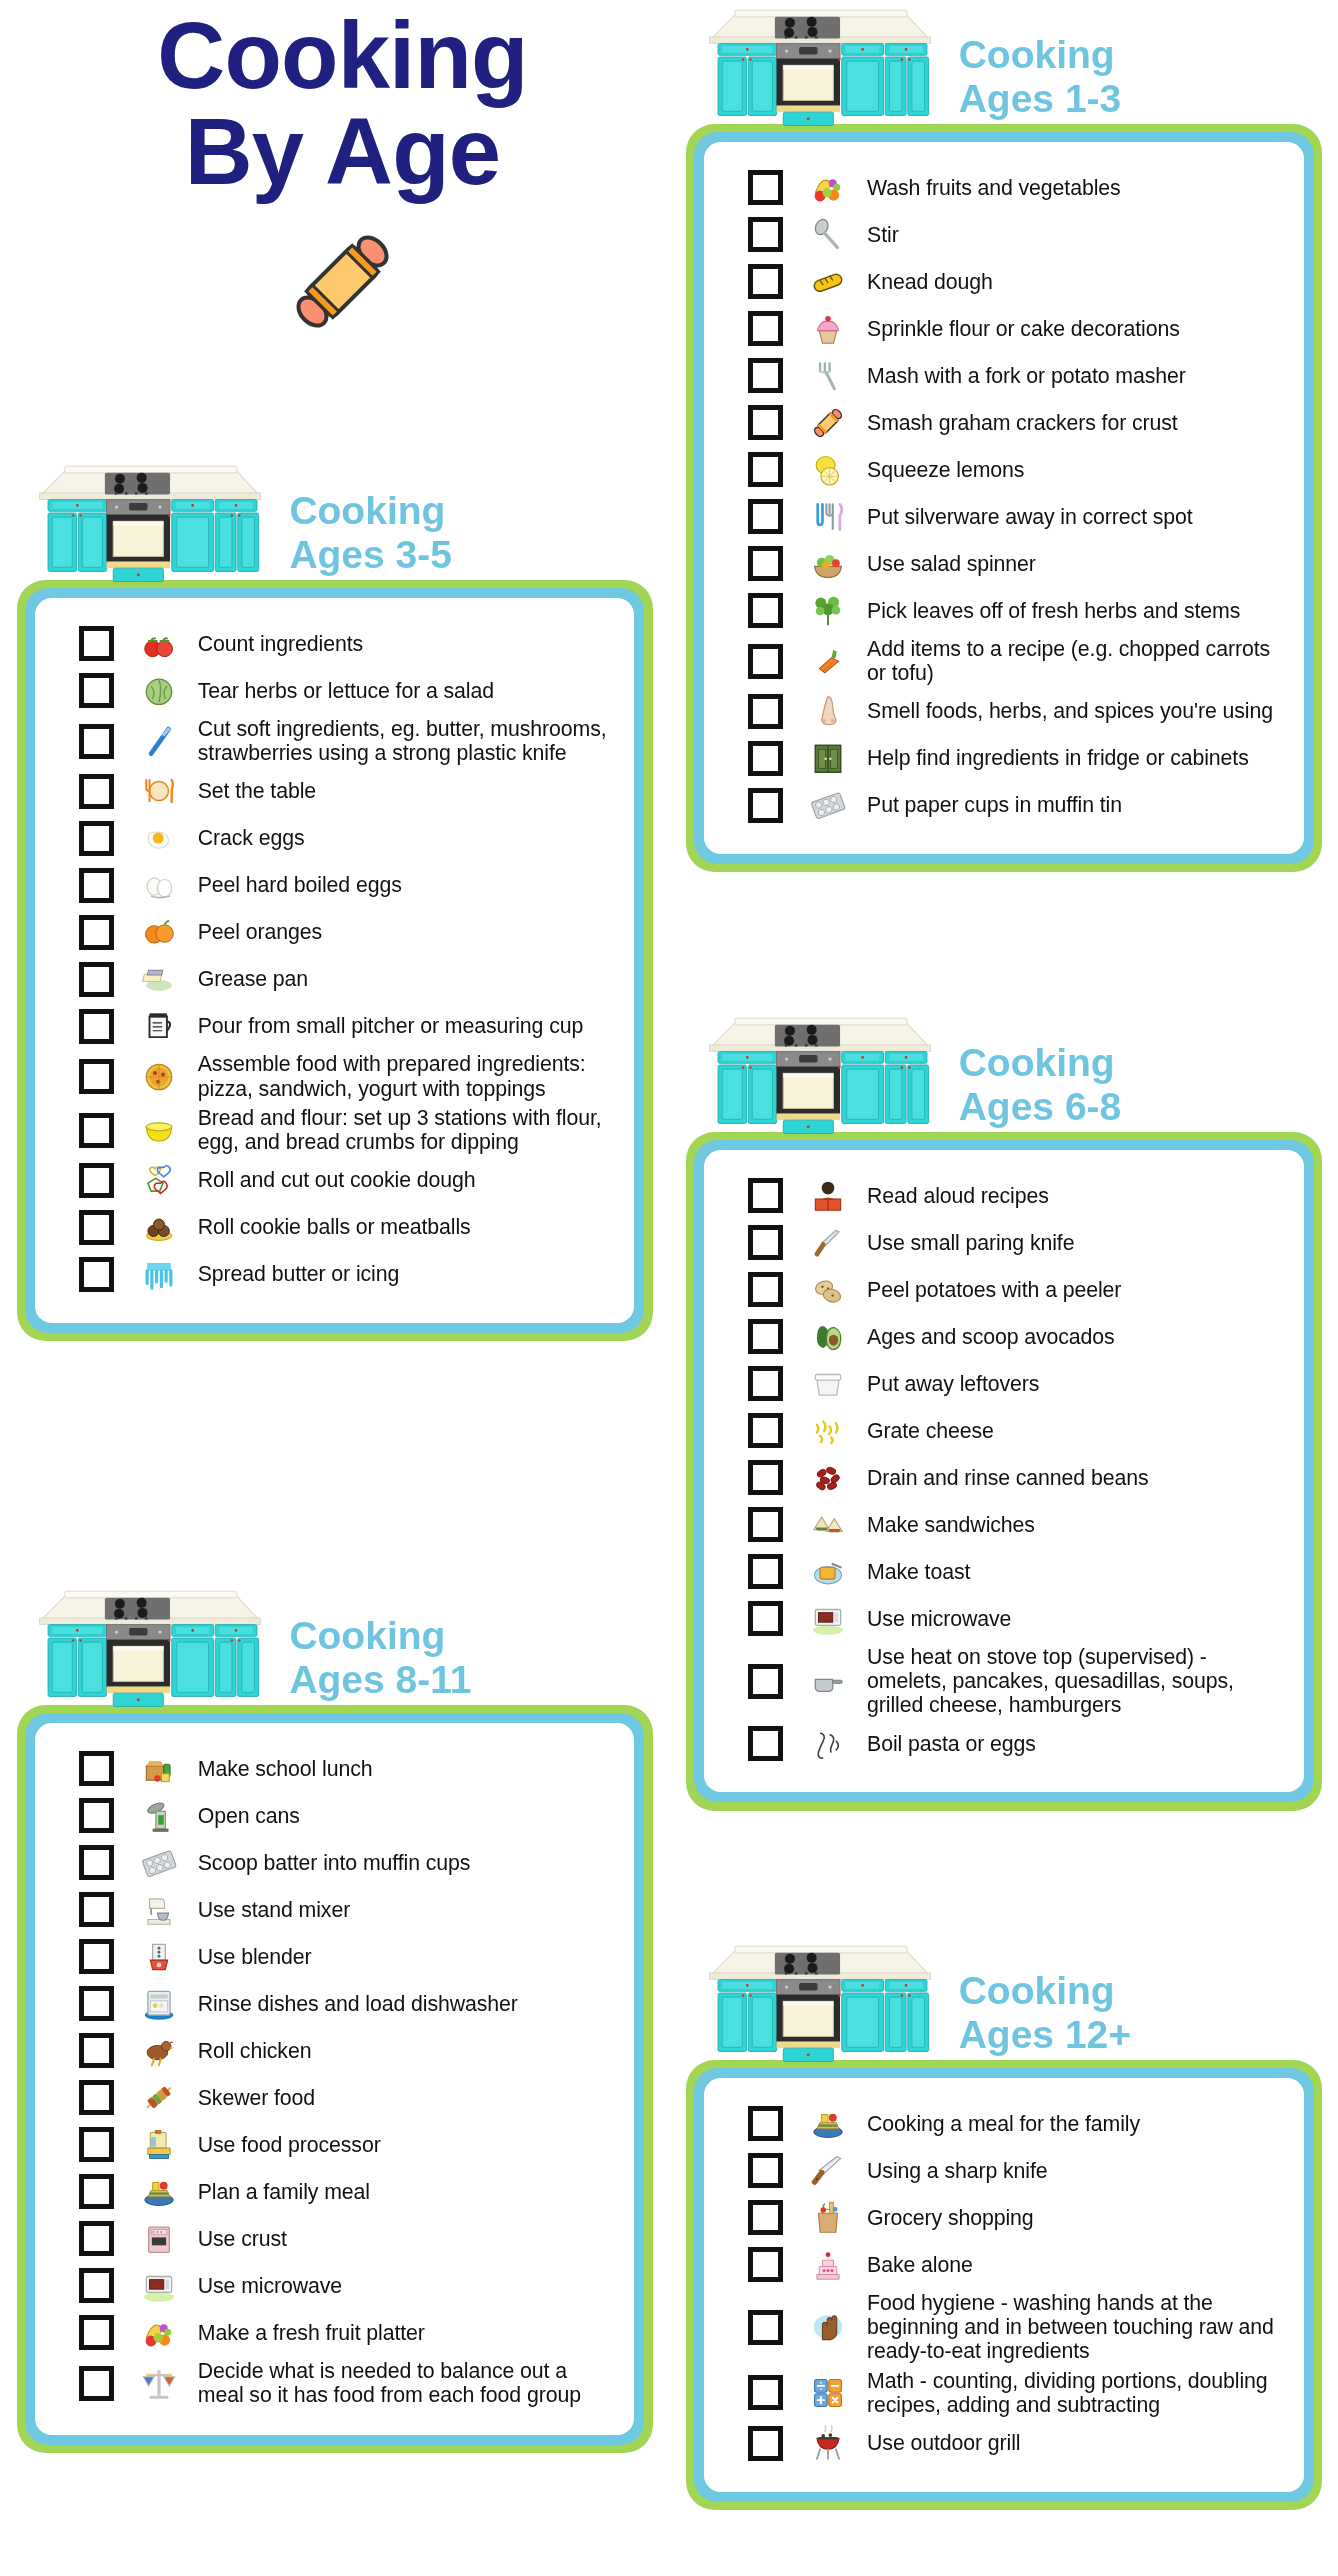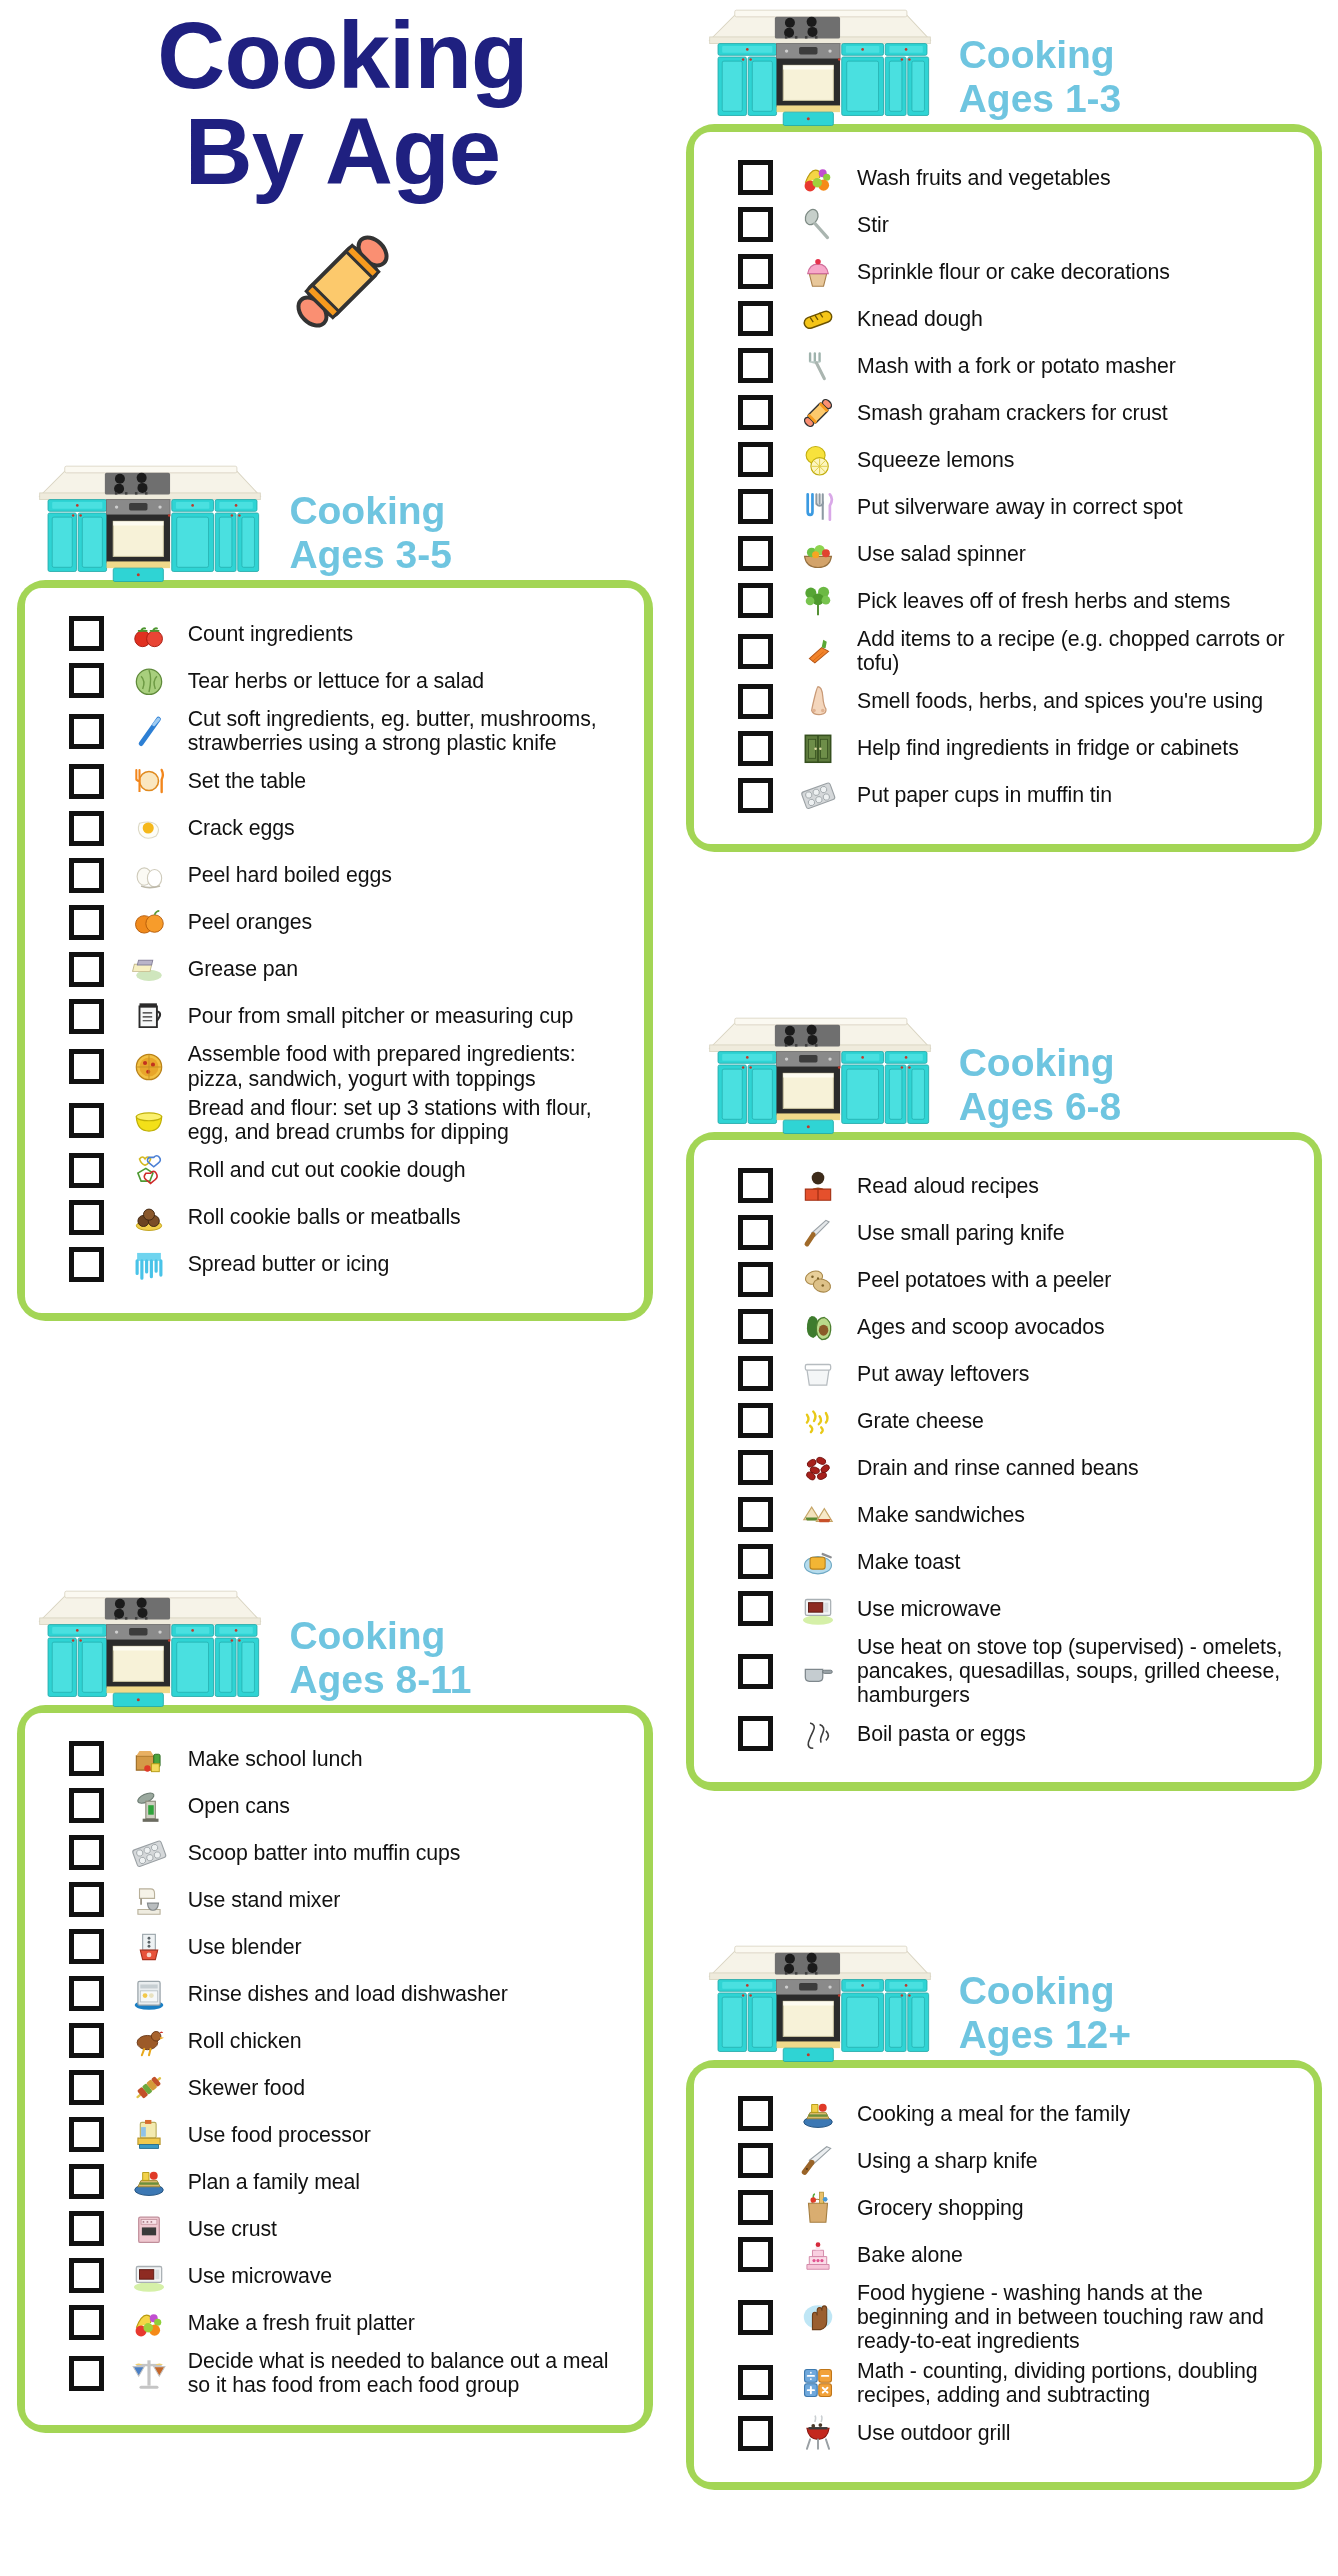--- a/index.html
+++ b/index.html
@@ -67,20 +67,21 @@
   
   .card-outer {
     background: #a3d555;
     border-radius: 28.4px;
     padding: 8.4px;
     margin-top: -10px;
   }
   .card-mid {
     background: #6fc8e2;
     border-radius: 23.4px;
+    padding: 10px;
   }
   .card-inner {
     background: #ffffff;
     border-radius: 16.7px;
     padding: 22px 22px 25px 22px;
   }
 
   
   .check-list { display: block; }
   .check-row {
@@ -225,36 +226,36 @@
                     <ellipse cx="16" cy="14" rx="7.5" ry="10" fill="#c6cfca" stroke="#7d8a84" stroke-width="1.6" transform="rotate(25 16 14)"></ellipse>
                     <path d="M20 22 L36 40" stroke="#aab5b0" stroke-width="4" stroke-linecap="round"></path>
                   </svg>
                 </div>
                 <div class="item-label">Stir</div>
               </div>
               <div class="check-row">
                 <div class="checkbox"></div>
                 <div class="item-icon">
                   <svg width="38" height="38" viewBox="0 0 48 48">
+                    <rect x="6" y="18" width="36" height="14" rx="7" fill="#f5c518" stroke="#6b5200" stroke-width="1.8" transform="rotate(-20 24 25)"></rect>
+                    <path d="M14 22l4 6M20 19l4 6M26 16l4 6" stroke="#6b5200" stroke-width="1.6" fill="none"></path>
+                  </svg>
+                </div>
+                <div class="item-label">Knead dough</div>
+              </div>
+              <div class="check-row">
+                <div class="checkbox"></div>
+                <div class="item-icon">
+                  <svg width="38" height="38" viewBox="0 0 48 48">
                     <path d="M13 26h22l-4 16H17z" fill="#e8c79a" stroke="#a9804c" stroke-width="1.4"></path>
                     <path d="M11 26q2-12 13-12t13 12z" fill="#f7a8c9" stroke="#cf6e9b" stroke-width="1.4"></path>
                     <circle cx="24" cy="11" r="3.5" fill="#e5324c"></circle>
                   </svg>
                 </div>
                 <div class="item-label">Sprinkle flour or cake decorations</div>
-              </div>
-              <div class="check-row">
-                <div class="checkbox"></div>
-                <div class="item-icon">
-                  <svg width="38" height="38" viewBox="0 0 48 48">
-                    <rect x="6" y="18" width="36" height="14" rx="7" fill="#f5c518" stroke="#6b5200" stroke-width="1.8" transform="rotate(-20 24 25)"></rect>
-                    <path d="M14 22l4 6M20 19l4 6M26 16l4 6" stroke="#6b5200" stroke-width="1.6" fill="none"></path>
-                  </svg>
-                </div>
-                <div class="item-label">Knead dough</div>
               </div>
               <div class="check-row">
                 <div class="checkbox"></div>
                 <div class="item-icon">
                   <svg width="38" height="38" viewBox="0 0 48 48">
                     <path d="M14 8v10M20 8v10M26 8v10" stroke="#9fb3ad" stroke-width="3" stroke-linecap="round"></path>
                     <path d="M12 18q8 6 16 0" fill="#b9c9c4"></path>
                     <path d="M22 20 L32 40" stroke="#aab5b0" stroke-width="4" stroke-linecap="round"></path>
                   </svg>
                 </div>

